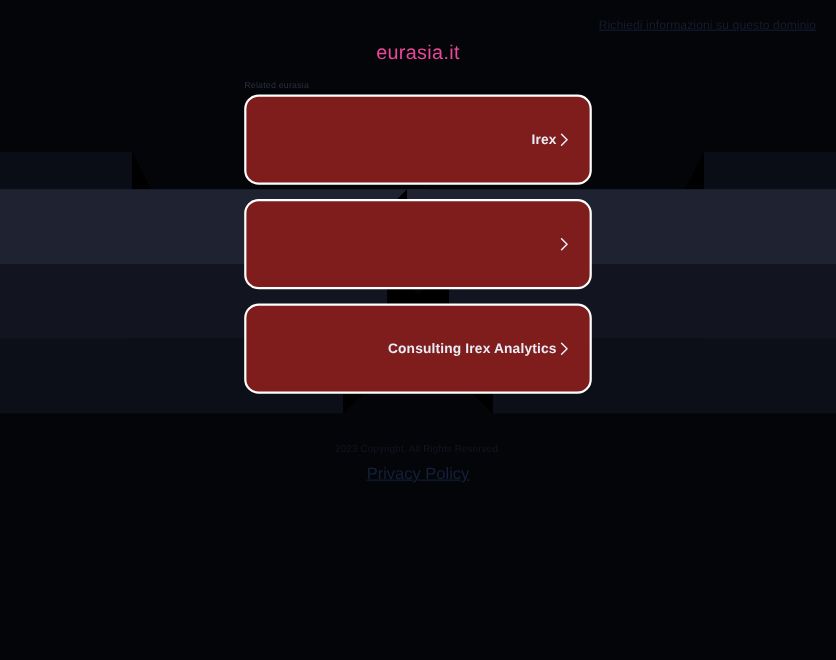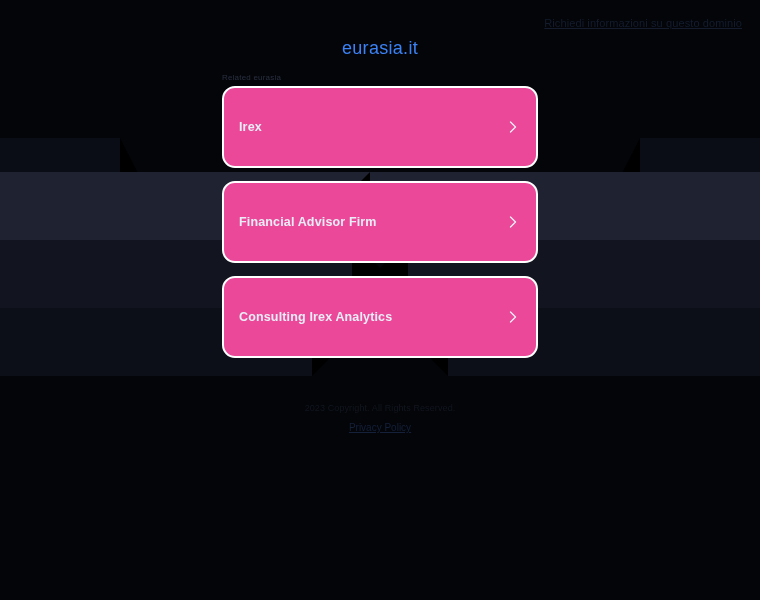--- a/index.html
+++ b/index.html
@@ -101,21 +101,21 @@
     cursor: pointer;
   }
 
   .domain-title {
     position: absolute;
     top: 38px;
     left: 0;
     width: 100%;
     text-align: center;
     font-size: 18px;
-    color: #3b82f6;
+    color: #ec4899;
     letter-spacing: .3px;
     font-weight: 400;
   }
 
   .related-label {
     position: absolute;
     top: 73px;
     left: 222px;
     font-size: 8px;
     color: #2b3040;
@@ -127,24 +127,24 @@
     top: 86px;
     left: 222px;
     width: 316px;
   }
 
   .card {
     height: 82px;
     margin-bottom: 13px;
     border: 2px solid #ffffff;
     border-radius: 13px;
-    background: #ec4899;
+    background: #7f1d1d;
     display: flex;
     align-items: center;
-    justify-content: space-between;
+    justify-content: flex-end;
     padding: 0 16px 0 15px;
     cursor: pointer;
   }
 
   .card-label {
     font-size: 12.5px;
     font-weight: 700;
     color: #e9edf6;
     letter-spacing: .15px;
   }
@@ -167,21 +167,21 @@
 
   .copyright {
     font-size: 9px;
     color: #13161f;
     letter-spacing: .1px;
   }
 
   .privacy-link {
     display: inline-block;
     margin-top: 9px;
-    font-size: 10px;
+    font-size: 15px;
     color: #15203a;
     text-decoration: underline;
     cursor: pointer;
   }
 </style>
 </head>
 <body>
 
 <div class="bg-layer">
 
@@ -237,21 +237,20 @@
     <div class="card">
       <span class="card-label">Irex</span>
       <span class="chevron-icon">
         <svg viewBox="0 0 14 14" width="14" height="14" fill="none" stroke="#e9edf6" stroke-width="1.4" stroke-linecap="round" stroke-linejoin="round">
           <polyline points="4.5,2 9.5,7 4.5,12"></polyline>
         </svg>
       </span>
     </div>
 
     <div class="card">
-      <span class="card-label">Financial Advisor Firm</span>
       <span class="chevron-icon">
         <svg viewBox="0 0 14 14" width="14" height="14" fill="none" stroke="#e9edf6" stroke-width="1.4" stroke-linecap="round" stroke-linejoin="round">
           <polyline points="4.5,2 9.5,7 4.5,12"></polyline>
         </svg>
       </span>
     </div>
 
     <div class="card">
       <span class="card-label">Consulting Irex Analytics</span>
       <span class="chevron-icon">

